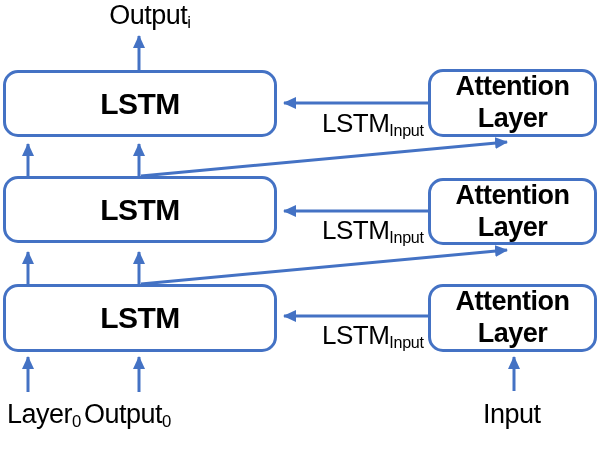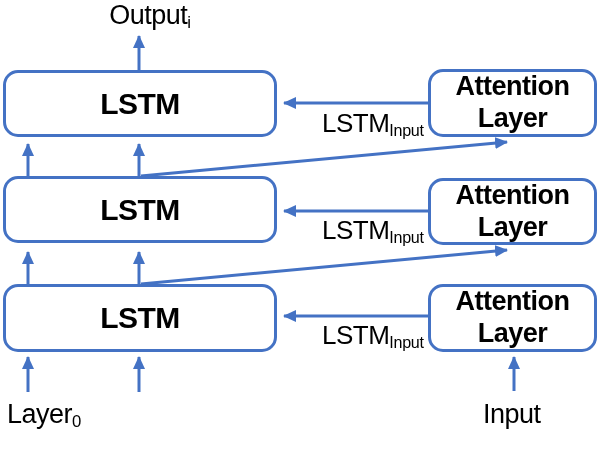--- a/index.html
+++ b/index.html
@@ -99,17 +99,20 @@
   <div class="lbl edge-lbl" style="left:294px;top:215px;">
     <span>LSTM</span><span class="sub">Input</span>
   </div>
   <div class="lbl edge-lbl" style="left:294px;top:320px;">
     <span>LSTM</span><span class="sub">Input</span>
   </div>
 
   <div class="lbl" style="left:7px;top:399px;">
     <span>Layer</span><span class="sub">0</span>
   </div>
+  <div class="lbl" style="left:84px;top:399px;">
+    <span>Output</span><span class="sub">0</span>
+  </div>
   <div class="lbl" style="left:483px;top:399px;">
     <span>Input</span>
   </div>
 
 </div>
 
 </body></html>

